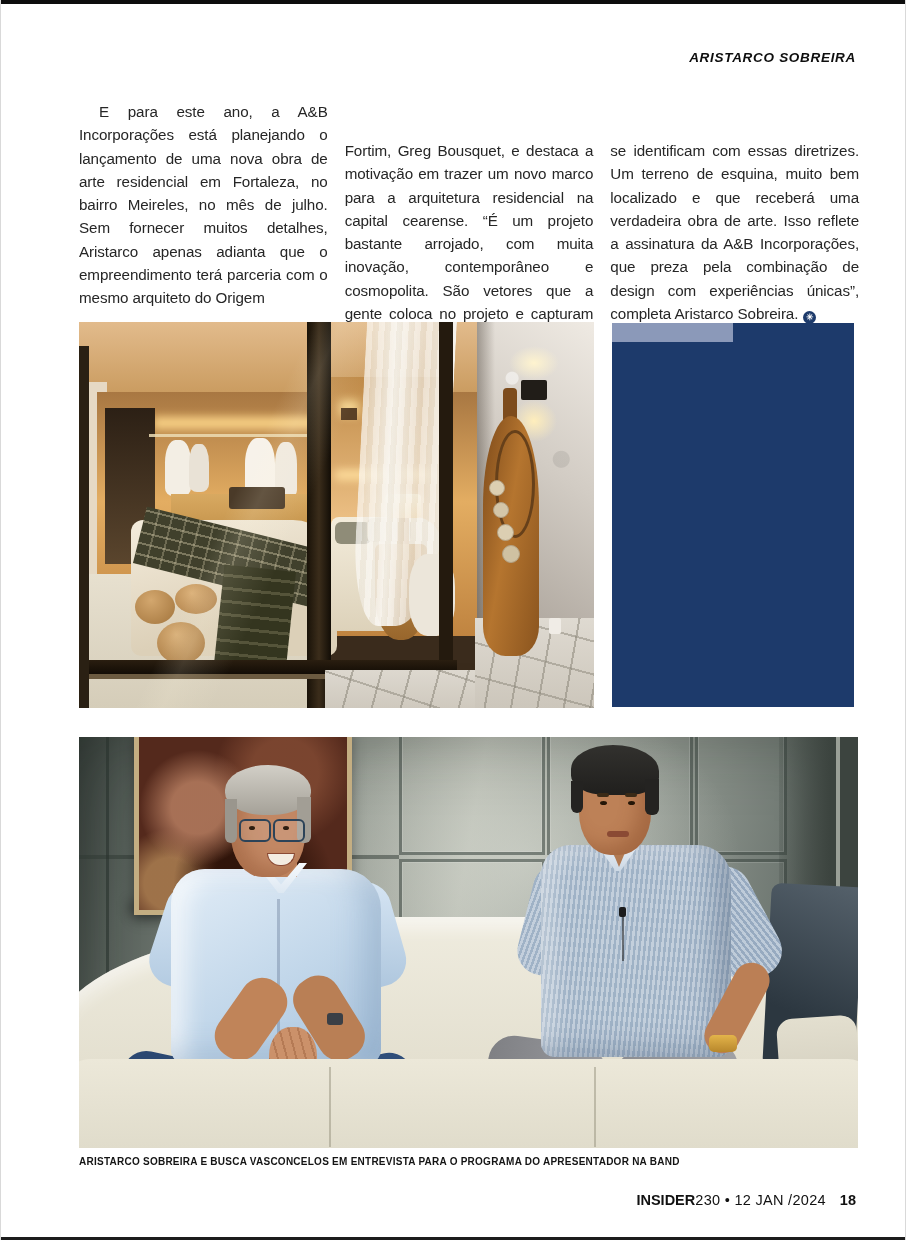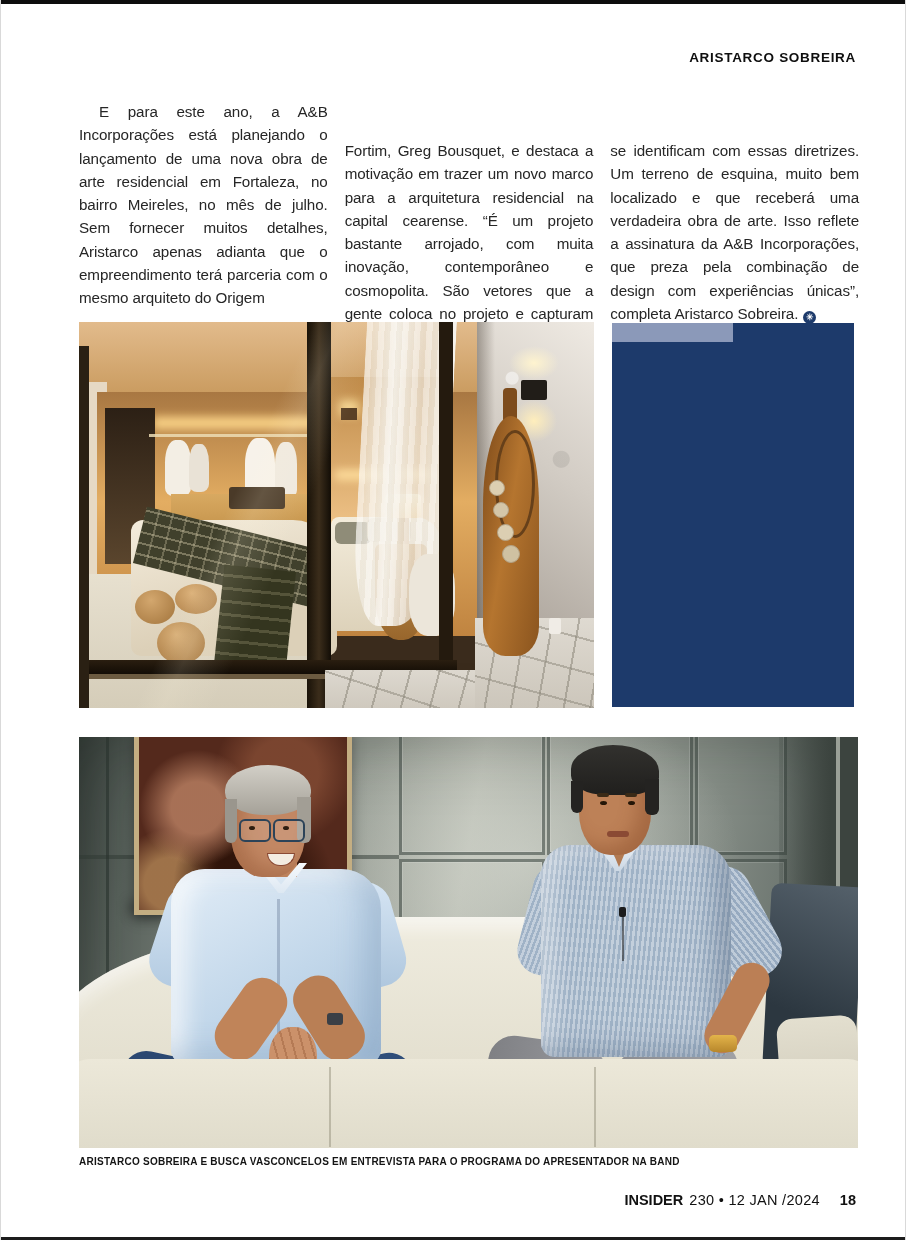--- a/index.html
+++ b/index.html
@@ -2,21 +2,21 @@
 <html lang="pt"><head>
 <meta charset="utf-8">
 <style>
   html,body{margin:0;padding:0;background:#fff;}
   .page{position:relative;width:906px;height:1240px;background:#ffffff;overflow:hidden;
         font-family:"Liberation Sans",sans-serif;
         border-left:1px solid #d9d9d9;border-right:1px solid #d9d9d9;box-sizing:border-box;}
   .rule-top{position:absolute;left:0;top:0;width:100%;height:4px;background:#0d0d0d;}
   .rule-bottom{position:absolute;left:0;bottom:0;width:100%;height:3px;background:#1c1c1c;}
   .kicker{position:absolute;top:50px;right:49px;font-size:13.5px;font-weight:800;
-          letter-spacing:.7px;color:#0e0e0e;}
+          letter-spacing:.7px;color:#0e0e0e;font-style:italic;}
   
   .textblock{position:absolute;left:78px;top:100px;width:780px;display:flex;gap:17px;}
   .col{flex:1 1 0;}
   .headline{font-size:41px;line-height:1;font-weight:800;letter-spacing:-.5px;color:#0f0f0f;margin:2px 0 9px 0;}
   .col p{margin:0;font-size:15.2px;line-height:23.3px;text-align:justify;color:#262626;letter-spacing:-.1px;}
   .col.c1 p{text-indent:20px;}
   .col.c2 p,.col.c3 p{padding-top:39px;}
   .endmark{display:inline-block;width:13px;height:13px;margin-left:5px;vertical-align:-1px;
            border-radius:50%;background:#1d3a6b;color:#fff;font-size:8.5px;line-height:13px;
            text-align:center;font-weight:700;}
@@ -194,21 +194,21 @@
   .rm-browl{left:518px;top:56px;width:12px;height:4px;background:#3a2a17;border-radius:2px;}
   .rm-browr{left:546px;top:56px;width:12px;height:4px;background:#3a2a17;border-radius:2px;}
   .rm-eyel{left:521px;top:64px;width:7px;height:4px;background:#241607;border-radius:50%;}
   .rm-eyer{left:549px;top:64px;width:7px;height:4px;background:#241607;border-radius:50%;}
   .rm-mouth{left:528px;top:94px;width:22px;height:6px;background:#8a4a34;border-radius:3px;}
   .rm-mic{left:540px;top:170px;width:7px;height:10px;background:#1c1c1c;border-radius:2px;}
   .rm-wire{left:543px;top:180px;width:1.5px;height:44px;background:rgba(30,30,30,.55);}
   
   .caption{position:absolute;left:78px;top:1156px;width:640px;font-size:10px;font-weight:700;
            letter-spacing:.25px;color:#141414;}
-  .footer{position:absolute;right:49px;top:1192px;display:flex;align-items:baseline;gap:6px;
+  .footer{position:absolute;right:49px;top:1192px;display:flex;align-items:baseline;
           font-size:14.5px;color:#111;}
   .footer .mag{font-weight:800;}
   .footer .meta{font-weight:400;letter-spacing:.3px;}
   .footer .pagenum{font-weight:800;margin-left:14px;}
 </style>
 </head>
 <body>
 
 <div class="page">
   <div class="rule-top"></div>

